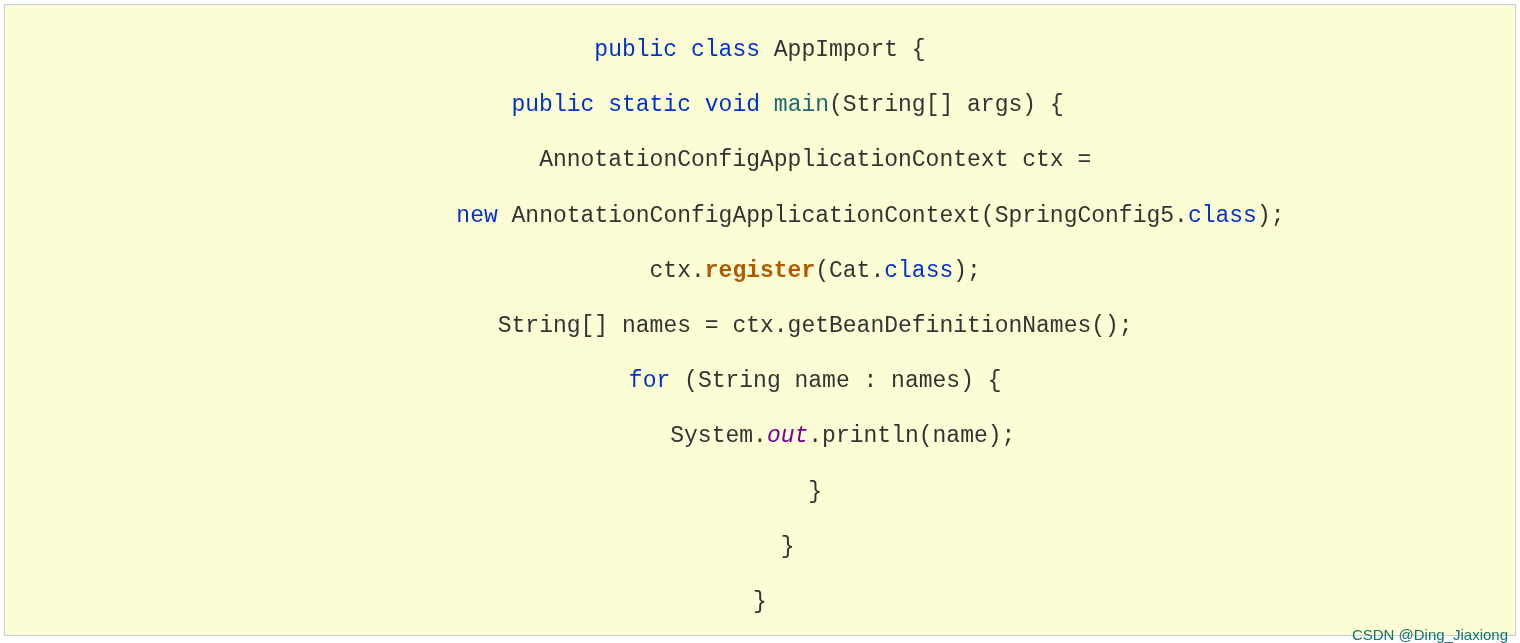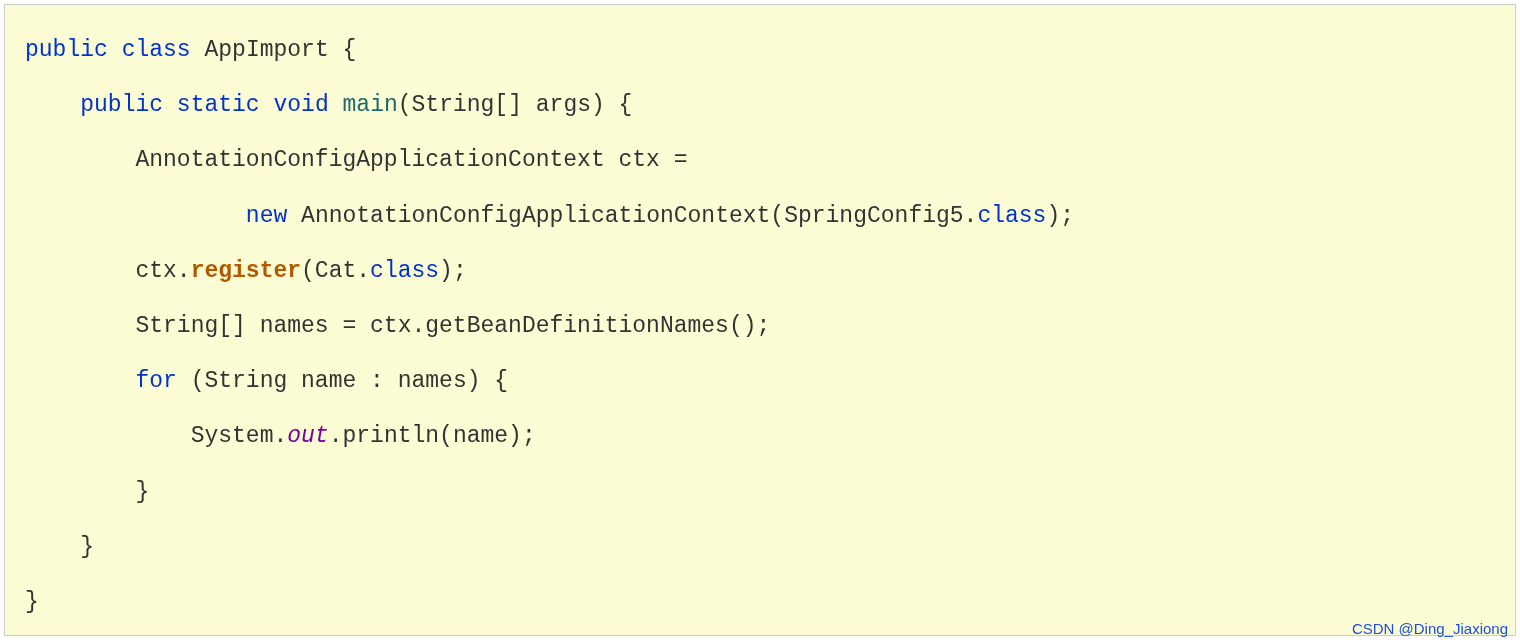--- a/index.html
+++ b/index.html
@@ -17,31 +17,32 @@
     border: 1px solid #cccccc;
     margin: 4px;
     padding: 18px 20px 18px 20px;
     font-size: 23px;
     line-height: 2.4;
     white-space: pre;
     color: #333333;
     box-sizing: border-box;
     height: 632px;
     overflow: hidden;
+    text-align: center;
   }
   .kw { color: #0033cc; }
   .method-decl { color: #1a6b6b; }
   .method-call { color: #b35900; font-weight: bold; }
   .field { color: #7a0099; font-style: italic; }
   .classkw { color: #0033cc; }
   .watermark {
     position: absolute;
-    bottom: 6px;
+    bottom: 0;
     right: 12px;
-    color: #1d4ed8;
+    color: #0f766e;
     font-family: Arial, sans-serif;
     font-size: 15px;
   }
 </style>
 </head>
 <body>
 
 <div class="code-block"><span class="kw">public</span> <span class="kw">class</span> <span>AppImport</span> <span>{</span>
     <span class="kw">public</span> <span class="kw">static</span> <span class="kw">void</span> <span class="method-decl">main</span><span>(String[] args) {</span>
         <span>AnnotationConfigApplicationContext ctx =</span>

